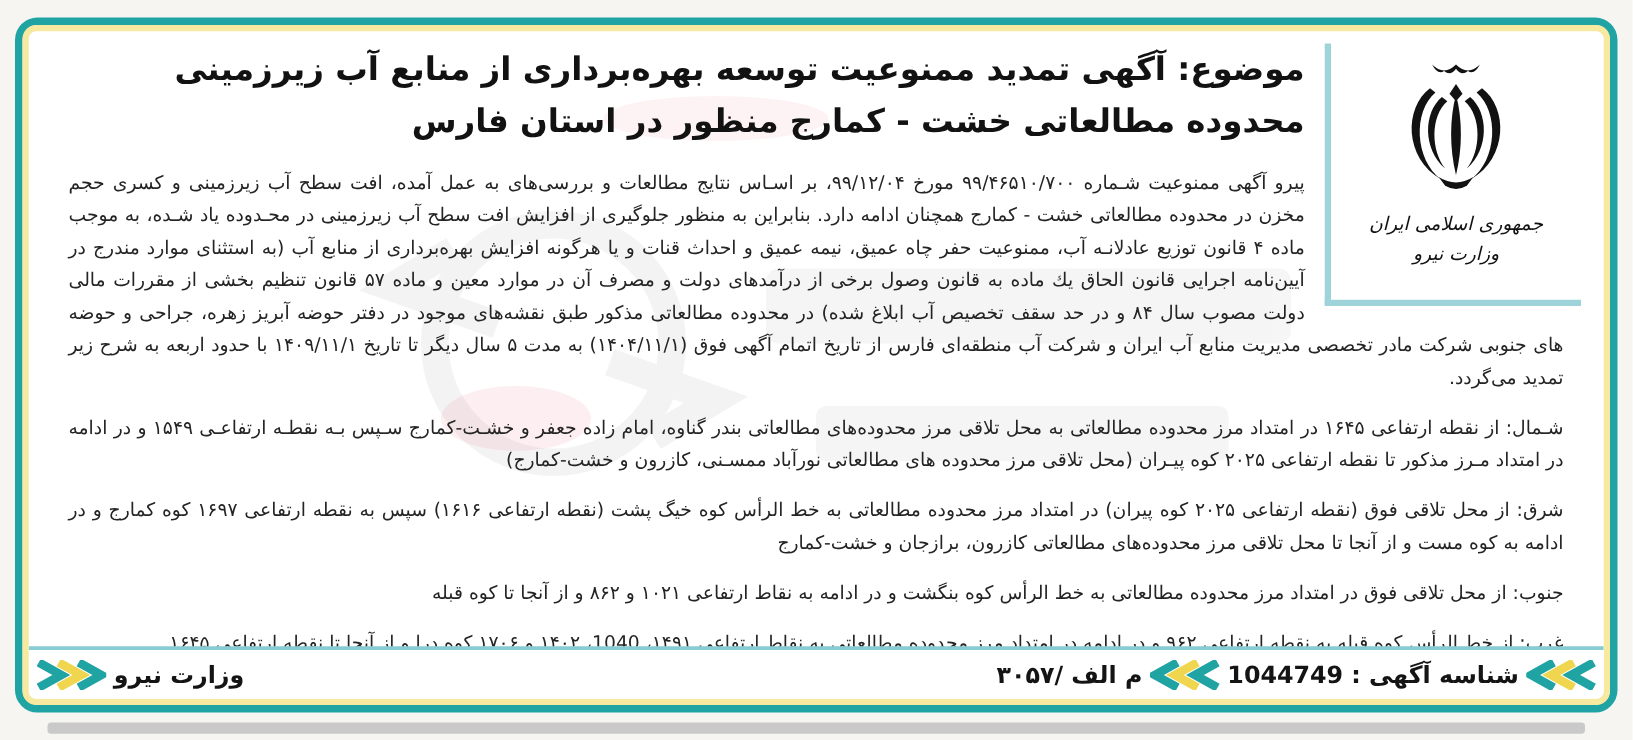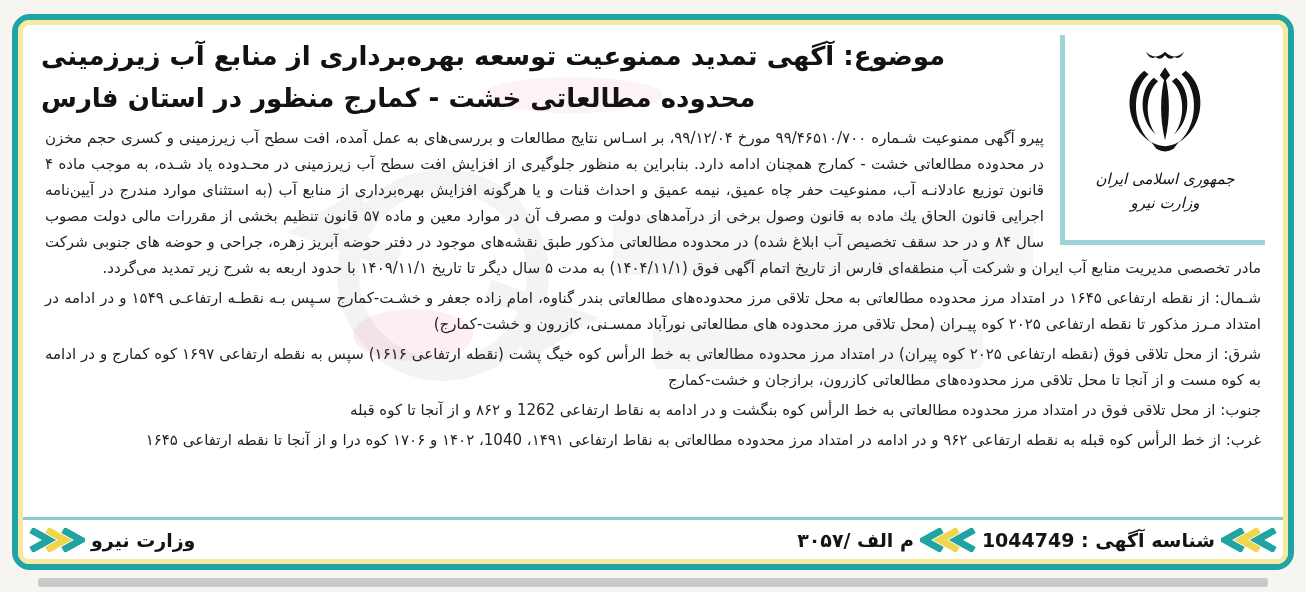--- a/index.html
+++ b/index.html
@@ -27,26 +27,26 @@
     float:right;width:205px;height:210px;box-sizing:border-box;
     margin:0 0 10px 16px;padding:4px 2px 2px 2px;
     border-left:5px solid #9fd3da;border-bottom:5px solid #9fd3da;
     display:flex;flex-direction:column;align-items:center;justify-content:flex-start;
     background:#fff;
   }
   .emblem-box svg{display:block;margin-top:4px;}
   .org-line{font-size:15px;font-style:italic;color:#111;line-height:24px;}
   .org-line.first{margin-top:6px;}
   .title{
-    text-align:left;font-weight:bold;color:#121212;
+    text-align:right;font-weight:bold;color:#121212;
     font-size:26px;line-height:42px;letter-spacing:-.3px;
     margin:2px 0 6px 0;
   }
   .para{
-    margin:4px;text-align:justify;font-size:15px;line-height:26px;color:#242424;
+    margin:14px;text-align:justify;font-size:15px;line-height:26px;color:#242424;
   }
   .bar{
     height:42px;border-top:3px solid #86ccd2;background:#fff;
     display:flex;align-items:center;direction:rtl;
     padding:0 6px;box-sizing:border-box;gap:6px;
   }
   .bar-text{font-weight:bold;font-size:19px;color:#141414;white-space:nowrap;}
   .decor{display:inline-flex;align-items:center;}
   .decor.flip svg{transform:scaleX(-1);}
   .spacer{flex:1;}
@@ -99,21 +99,21 @@
         </div>
 
         <div class="title">
           <div>موضوع: آگهی تمدید ممنوعیت توسعه بهره‌برداری از منابع آب زیرزمینی</div>
           <div>محدوده مطالعاتی خشت - کمارج منظور در استان فارس</div>
         </div>
 
         <p class="para">پیرو آگهی ممنوعیت شـماره ۹۹/۴۶۵۱۰/۷۰۰ مورخ ۹۹/۱۲/۰۴، بر اسـاس نتایج مطالعات و بررسی‌های به عمل آمده، افت سطح آب زیرزمینی و کسری حجم مخزن در محدوده مطالعاتی خشت - کمارج همچنان ادامه دارد. بنابراین به منظور جلوگیری از افزایش افت سطح آب زیرزمینی در محـدوده یاد شـده، به موجب ماده ۴ قانون توزیع عادلانـه آب، ممنوعیت حفر چاه عمیق، نیمه عمیق و احداث قنات و یا هرگونه افزایش بهره‌برداری از منابع آب (به استثنای موارد مندرج در آیین‌نامه اجرایی قانون الحاق یك ماده به قانون وصول برخی از درآمدهای دولت و مصرف آن در موارد معین و ماده ۵۷ قانون تنظیم بخشی از مقررات مالی دولت مصوب سال ۸۴ و در حد سقف تخصیص آب ابلاغ شده) در محدوده مطالعاتی مذکور طبق نقشه‌های موجود در دفتر حوضه آبریز زهره، جراحی و حوضه های جنوبی شرکت مادر تخصصی مدیریت منابع آب ایران و شرکت آب منطقه‌ای فارس از تاریخ اتمام آگهی فوق (۱۴۰۴/۱۱/۱) به مدت ۵ سال دیگر تا تاریخ ۱۴۰۹/۱۱/۱ با حدود اربعه به شرح زیر تمدید می‌گردد.</p>
         <p class="para">شـمال: از نقطه ارتفاعی ۱۶۴۵ در امتداد مرز محدوده مطالعاتی به محل تلاقی مرز محدوده‌های مطالعاتی بندر گناوه، امام زاده جعفر و خشـت-کمارج سـپس بـه نقطـه ارتفاعـی ۱۵۴۹ و در ادامه در امتداد مـرز مذکور تا نقطه ارتفاعی ۲۰۲۵ کوه پیـران (محل تلاقی مرز محدوده های مطالعاتی نورآباد ممسـنی، کازرون و خشت-کمارج)</p>
         <p class="para">شرق: از محل تلاقی فوق (نقطه ارتفاعی ۲۰۲۵ کوه پیران) در امتداد مرز محدوده مطالعاتی به خط الرأس کوه خیگ پشت (نقطه ارتفاعی ۱۶۱۶) سپس به نقطه ارتفاعی ۱۶۹۷ کوه کمارج و در ادامه به کوه مست و از آنجا تا محل تلاقی مرز محدوده‌های مطالعاتی کازرون، برازجان و خشت-کمارج</p>
-        <p class="para">جنوب: از محل تلاقی فوق در امتداد مرز محدوده مطالعاتی به خط الرأس کوه بنگشت و در ادامه به نقاط ارتفاعی 1262 و ۸۶۲ و از آنجا تا کوه قبله</p>
+        <p class="para">جنوب: از محل تلاقی فوق در امتداد مرز محدوده مطالعاتی به خط الرأس کوه بنگشت و در ادامه به نقاط ارتفاعی ۱۰۲۱ و ۸۶۲ و از آنجا تا کوه قبله</p>
         <p class="para">غرب: از خط الرأس کوه قبله به نقطه ارتفاعی ۹۶۲ و در ادامه در امتداد مرز محدوده مطالعاتی به نقاط ارتفاعی ۱۴۹۱، 1040، ۱۴۰۲ و ۱۷۰۶ کوه درا و از آنجا تا نقطه ارتفاعی ۱۶۴۵</p>
 
       </div>
     </div>
 
     <div class="bar">
 
       <span class="decor">
         <svg width="56" height="24" viewBox="0 0 56 24">
           <path d="M22 2 L4 12 L22 22" fill="none" stroke="#1fa3a3" stroke-width="7"></path>

